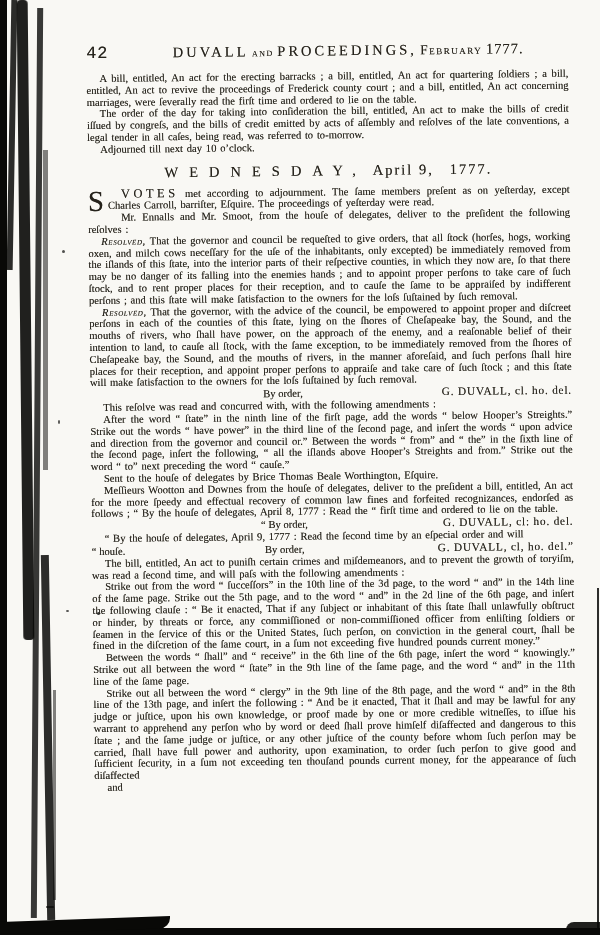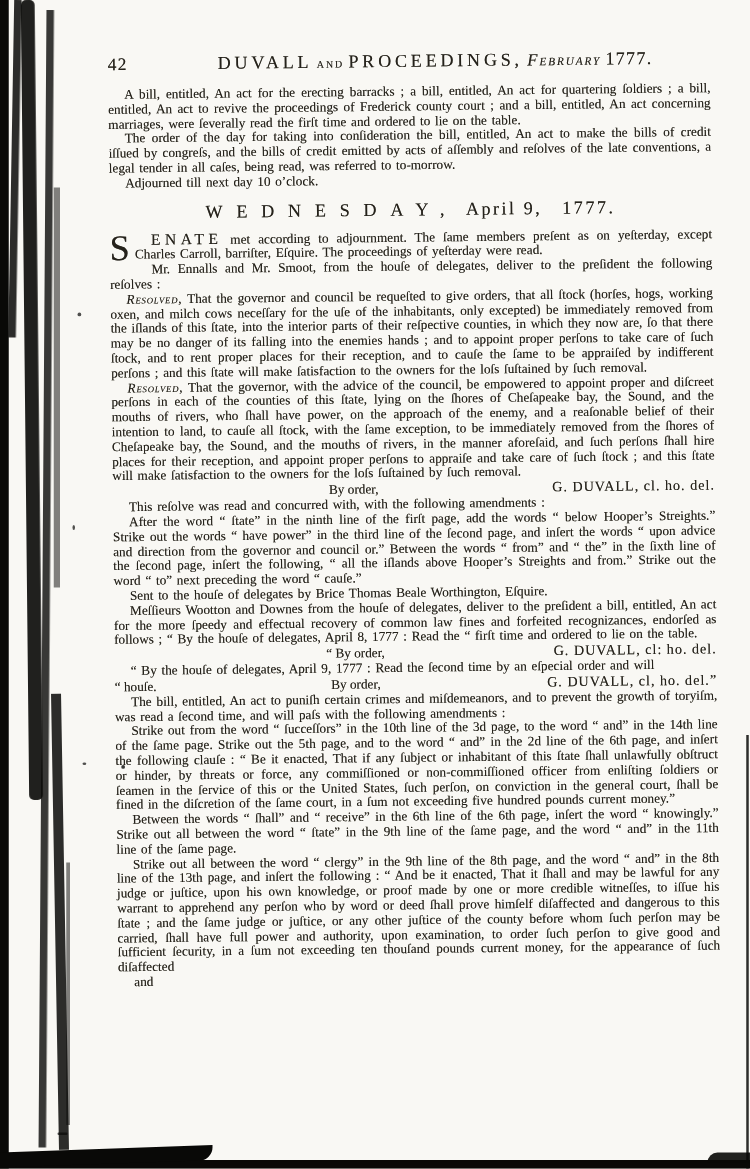--- a/index.html
+++ b/index.html
@@ -9,25 +9,25 @@
     font-family:"Liberation Serif","DejaVu Serif",serif;
     color:#25221b;
   }
   
   .page-content{
     position:absolute; left:86px; top:44px; width:482px;
     transform:rotate(-0.65deg); transform-origin:10px 0;
     text-shadow:0 0 0.5px rgba(40,36,26,0.55);
   }
   .page-header{display:flex; align-items:baseline; margin-bottom:10px; font-size:14px;}
-  .page-num{width:42px; font-size:14px; letter-spacing:1px;}
+  .page-num{width:42px; font-size:17px; letter-spacing:1px;font-family:Liberation Mono, monospace;}
   .title{flex:1; text-align:center; white-space:nowrap;}
   .t-caps{letter-spacing:3px; font-size:14.5px;}
   .t-sc{font-variant:small-caps; font-size:11.5px; letter-spacing:1.5px;}
-  .t-month{font-variant:small-caps; font-size:13.5px; letter-spacing:1.5px;font-style:italic;}
+  .t-month{font-variant:small-caps; font-size:13.5px; letter-spacing:1.5px;}
   .t-year{letter-spacing:1px;}
 
   p.para{margin:0; text-align:justify; text-indent:13px;
     font-size:10.6px; line-height:11.8px; word-spacing:1.1px;}
   .noindent{text-indent:0;}
   .center-line{text-align:center; text-indent:0;}
   .sc{font-variant:small-caps; letter-spacing:0.6px;font-style:italic;}
 
   .day-heading{text-align:center; margin:9px 0 7px; font-size:14.5px; white-space:nowrap;}
   .day-word{letter-spacing:11px; margin-right:6px;}
@@ -102,21 +102,21 @@
   <p class="para">A bill, entitled, An act for the erecting barracks ; a bill, entitled, An act for quartering ſoldiers ; a bill, entitled, An act to revive the proceedings of Frederick county court ; and a bill, entitled, An act concerning marriages, were ſeverally read the firſt time and ordered to lie on the table.</p>
   <p class="para">The order of the day for taking into conſideration the bill, entitled, An act to make the bills of credit iſſued by congreſs, and the bills of credit emitted by acts of aſſembly and reſolves of the late conventions, a legal tender in all caſes, being read, was referred to to-morrow.</p>
   <p class="para center-line">Adjourned till next day 10 o’clock.</p>
 
   <div class="day-heading">
     <span class="day-word">WEDNESDAY,</span><span class="day-date">April 9,</span><span class="day-year">1777.</span>
   </div>
 
   <div class="senate-block">
     <span class="dropcap">S</span>
-    <p class="para noindent"><span class="caps-sp">ENATE</span><span> met according to adjournment.  The ſame members preſent as on yeſterday, except Charles Carroll, barriſter, Eſquire.  The proceedings of yeſterday were read.</span></p>
+    <p class="para noindent"><span class="caps-sp">VOTES</span><span> met according to adjournment.  The ſame members preſent as on yeſterday, except Charles Carroll, barriſter, Eſquire.  The proceedings of yeſterday were read.</span></p>
     <p class="para">Mr. Ennalls and Mr. Smoot, from the houſe of delegates, deliver to the preſident the following reſolves :</p>
   </div>
 
   <p class="para"><span class="sc">Resolved,</span><span> That the governor and council be requeſted to give orders, that all ſtock (horſes, hogs, working oxen, and milch cows neceſſary for the uſe of the inhabitants, only excepted) be immediately removed from the iſlands of this ſtate, into the interior parts of their reſpective counties, in which they now are, ſo that there may be no danger of its falling into the enemies hands ; and to appoint proper perſons to take care of ſuch ſtock, and to rent proper places for their reception, and to cauſe the ſame to be appraiſed by indifferent perſons ; and this ſtate will make ſatisfaction to the owners for the loſs ſuſtained by ſuch removal.</span></p>
 
   <p class="para"><span class="sc">Resolved,</span><span> That the governor, with the advice of the council, be empowered to appoint proper and diſcreet perſons in each of the counties of this ſtate, lying on the ſhores of Cheſapeake bay, the Sound, and the mouths of rivers, who ſhall have power, on the approach of the enemy, and a reaſonable belief of their intention to land, to cauſe all ſtock, with the ſame exception, to be immediately removed from the ſhores of Cheſapeake bay, the Sound, and the mouths of rivers, in the manner aforeſaid, and ſuch perſons ſhall hire places for their reception, and appoint proper perſons to appraiſe and take care of ſuch ſtock ; and this ſtate will make ſatisfaction to the owners for the loſs ſuſtained by ſuch removal.</span></p>
 
   <div class="sig-line">
     <span class="sig-left"></span>
     <span class="sig-center">By order,</span>

